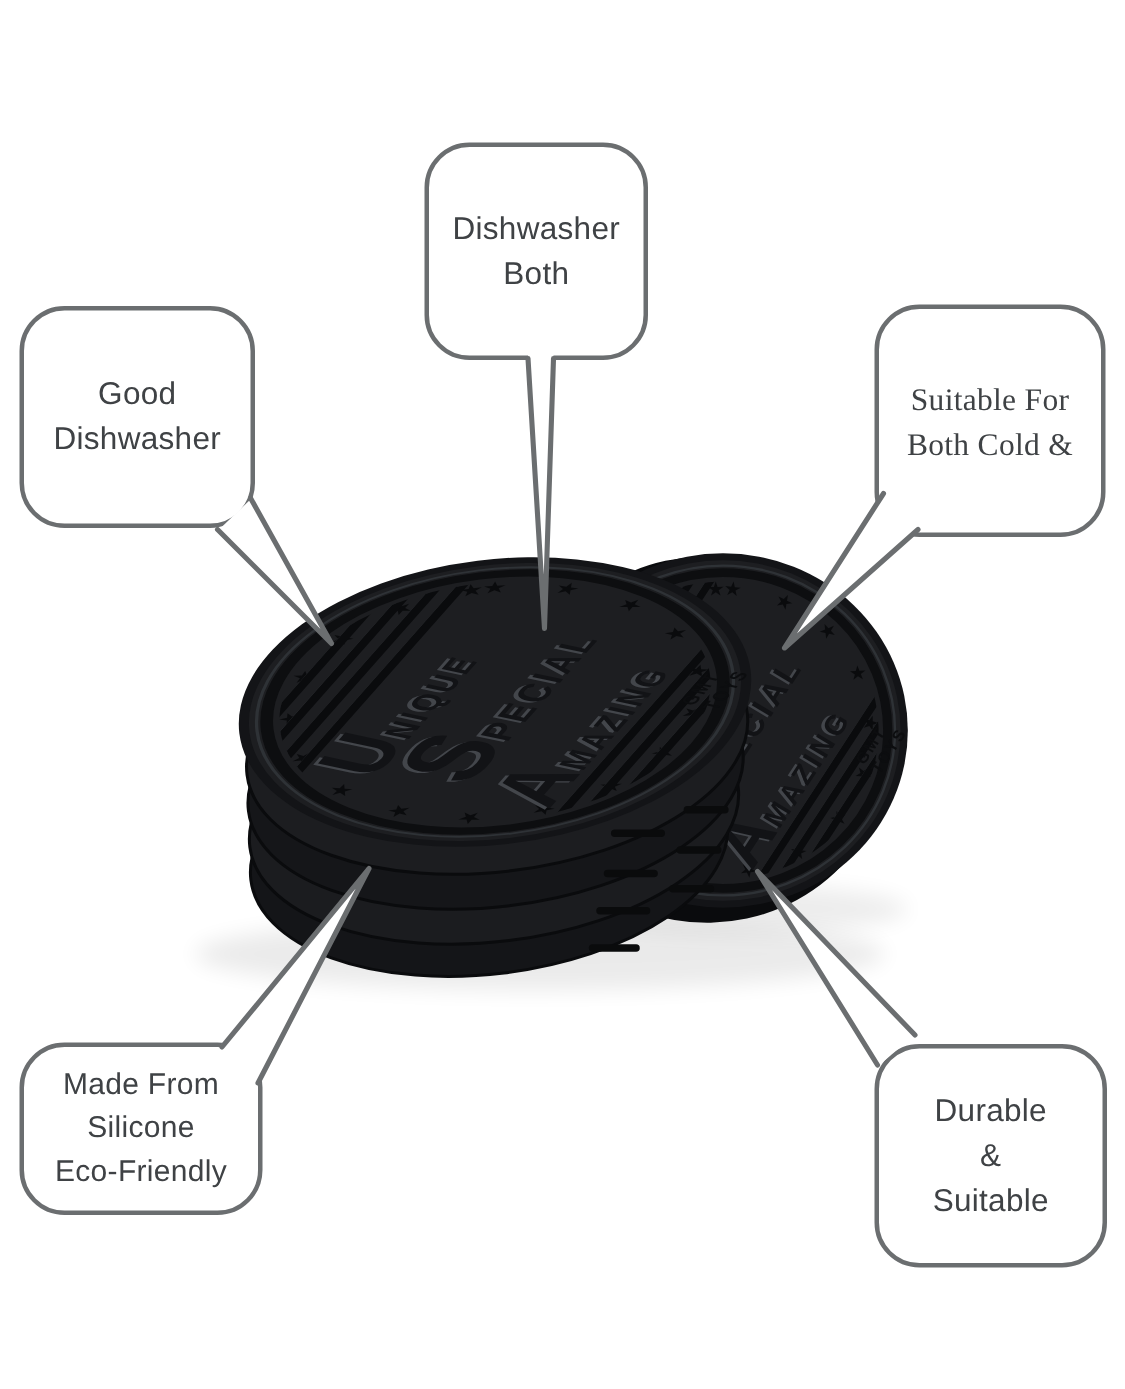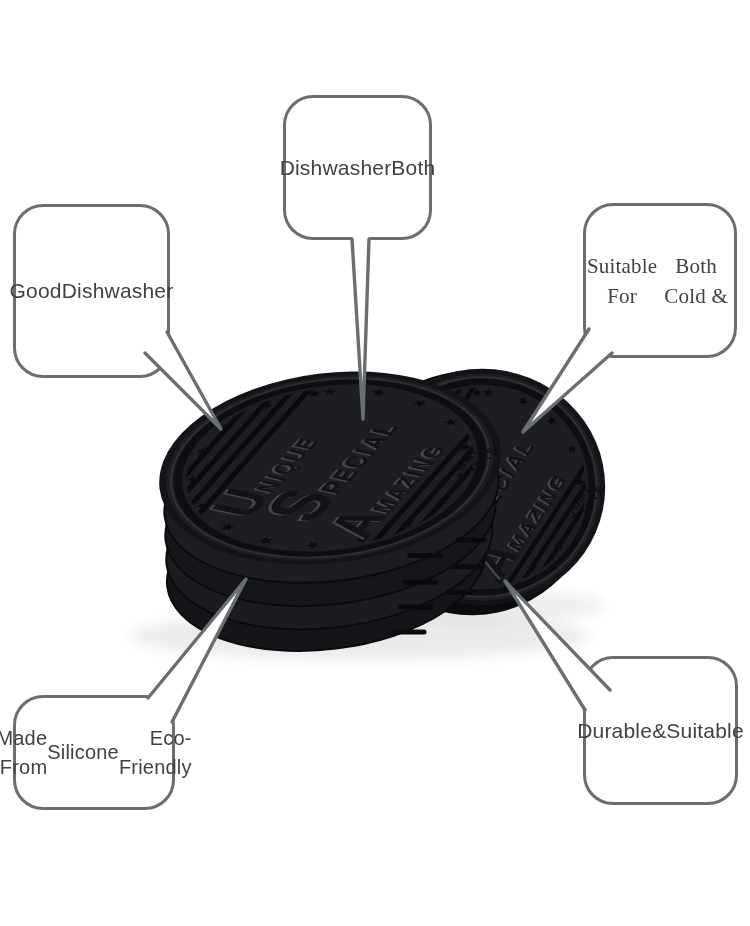--- a/index.html
+++ b/index.html
@@ -10,31 +10,31 @@
   .layer{position:absolute;left:0;top:0;width:750px;height:926px;}
   .layer.svg-layer{z-index:1;}
   .layer.box-layer{z-index:2;pointer-events:none;}
   .layer.pointer-layer{z-index:3;pointer-events:none;}
 
   .callout{
     position:absolute;
     background:#ffffff;
     border:3.5px solid #6b6e70;
     border-radius:30px;
-    display:flex;flex-direction:row;align-items:center;justify-content:center;
+    display:flex;flex-direction:column;align-items:center;justify-content:center;
     color:#3f4245;
     font-size:21px;line-height:30px;letter-spacing:.2px;
     text-align:center;
     box-sizing:border-box;
   }
-  .co-good {left:13px;  top:204px; width:157px; height:174px;}
+  .co-good {left:13px;  top:204px; width:157px; height:148px;}
   .co-dish {left:283px; top:95px;  width:149px; height:145px;}
   .co-suit {left:583px; top:203px; width:154px; height:155px;font-family:Liberation Serif, serif;}
   .co-made {left:13px;  top:695px; width:162px; height:115px; font-size:20px;line-height:29px;text-align:right;}
-  .co-dur  {left:583px; top:656px; width:155px; height:149px;}
+  .co-dur  {left:583px; top:696px; width:155px; height:149px;}
 
   .emb-hi text{fill:#43464b;}
   .emb-main text{fill:#121316;}
   .emblem text{font-family:"Liberation Sans",sans-serif;font-weight:bold;}
   .big-initial{font-size:38px;letter-spacing:1px;}
   .big-initial-s{font-size:47px;letter-spacing:1px;}
   .word-rest{font-size:16px;letter-spacing:2px;}
   .word-rest-s{font-size:18px;letter-spacing:2px;}
   .maker-text{font-size:9px;font-weight:bold;letter-spacing:1px;fill:#0c0d0f;}
   .stars-text{font-size:11px;letter-spacing:7.5px;fill:#0a0b0d;}

